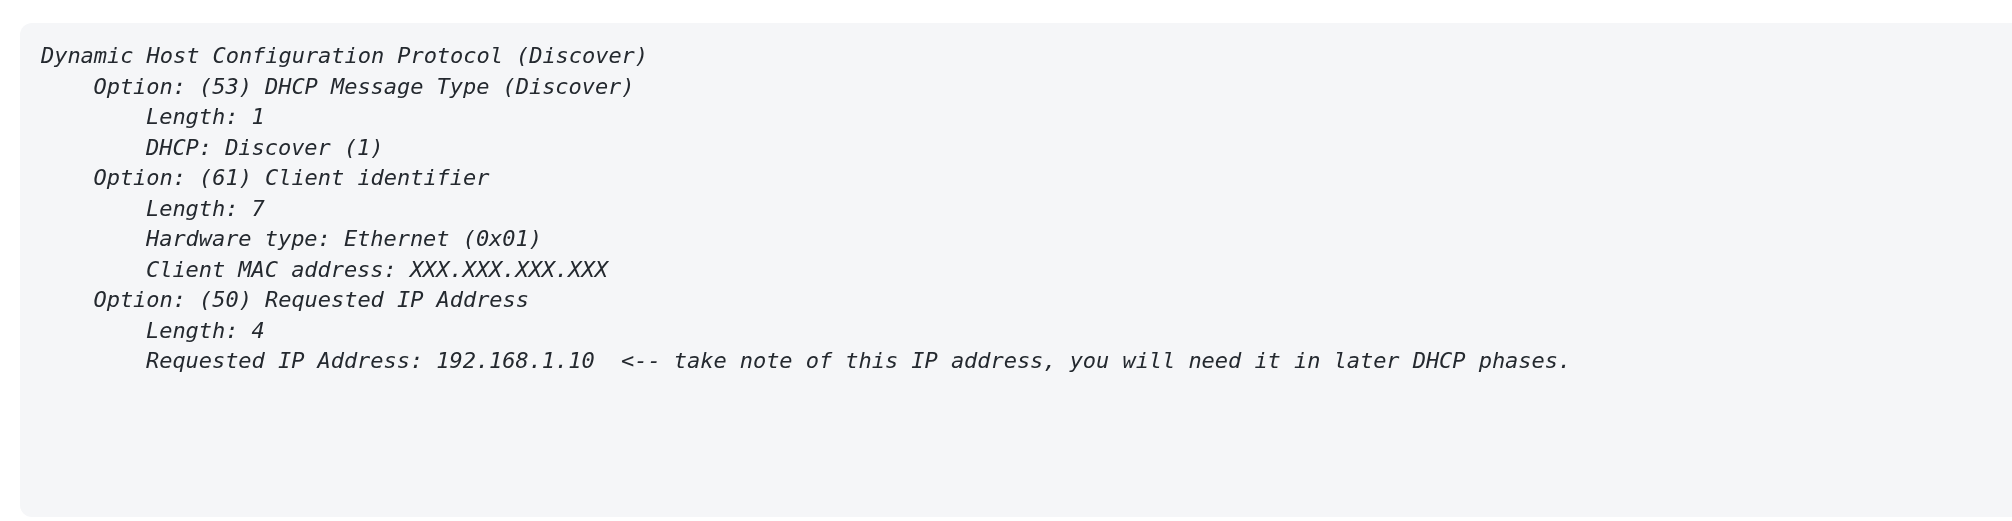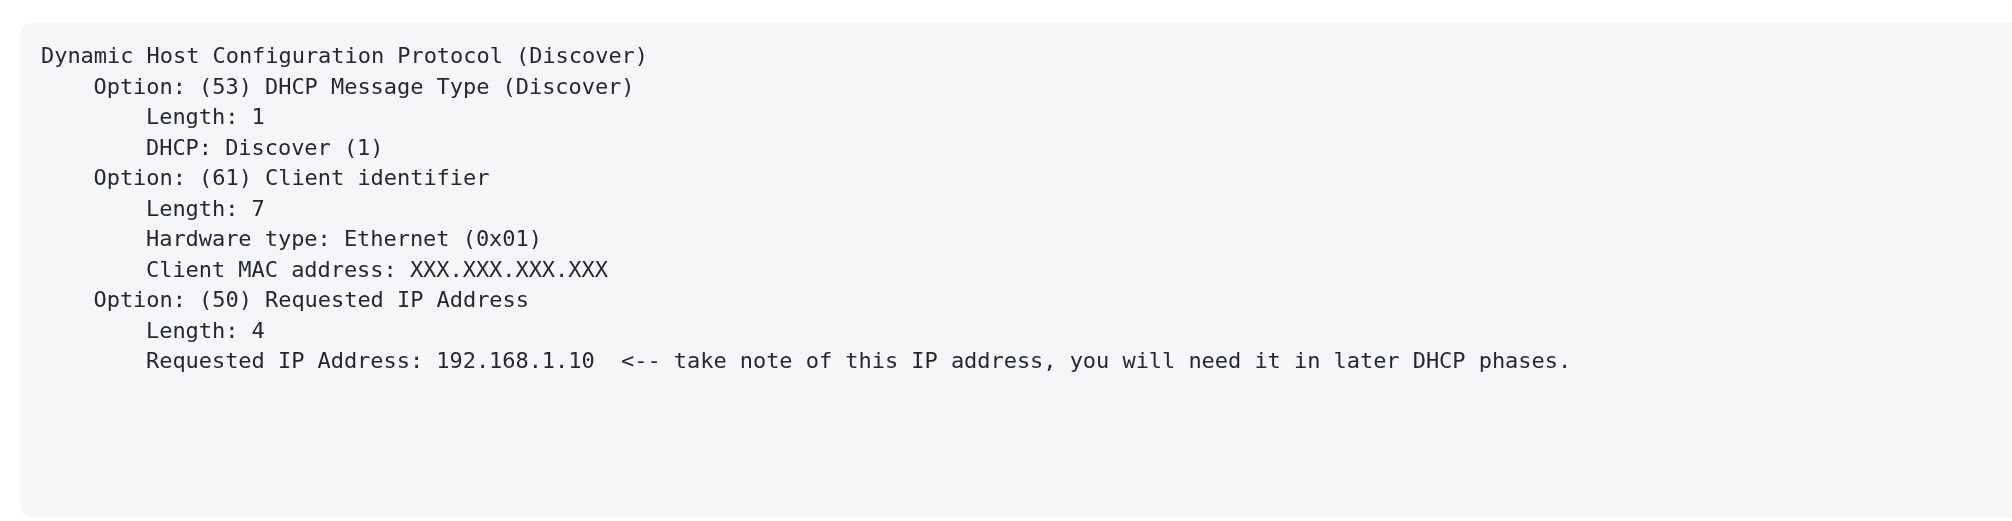--- a/index.html
+++ b/index.html
@@ -13,20 +13,21 @@
     height: 521px;
     overflow: hidden;
     font-family: "DejaVu Sans Mono", "Liberation Mono", monospace;
   }
 
   #screen {
     position: relative;
     width: 2012px;
     height: 407px;
     background: #ffffff;
+    font-style: italic;
   }
 
   
   .code-panel {
     position: absolute;
     left: 20px;
     top: 23px;
     width: 2060px;          
     height: 494px;
     background: #f5f6f8;

